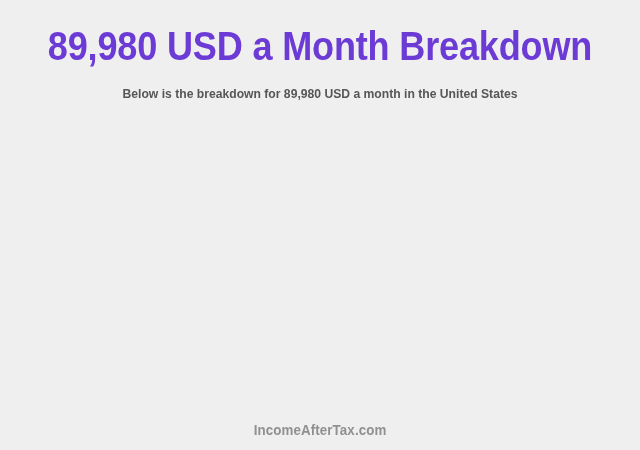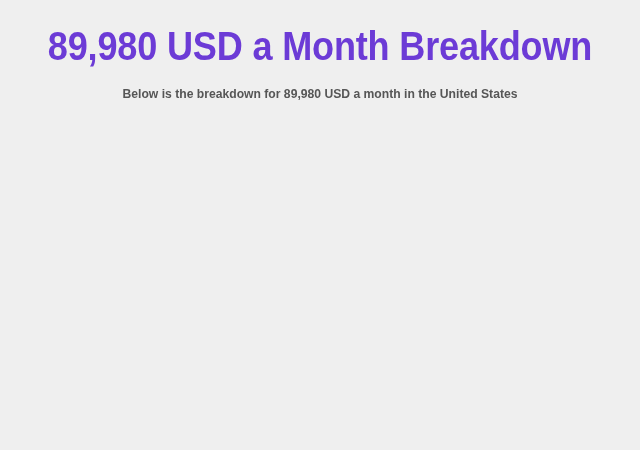--- a/index.html
+++ b/index.html
@@ -109,14 +109,17 @@
 
   <div class="header">
     <h1 class="page-title">89,980 USD a Month Breakdown</h1>
     <p class="page-subtitle">Below is the breakdown for 89,980 USD a month in the United States</p>
   </div>
 
   <div class="content-area">
     <span></span>
   </div>
 
+  <div class="site-footer">
+    <span class="footer-brand">IncomeAfterTax.com</span>
+  </div>
 
 </div>
 
 </body></html>

